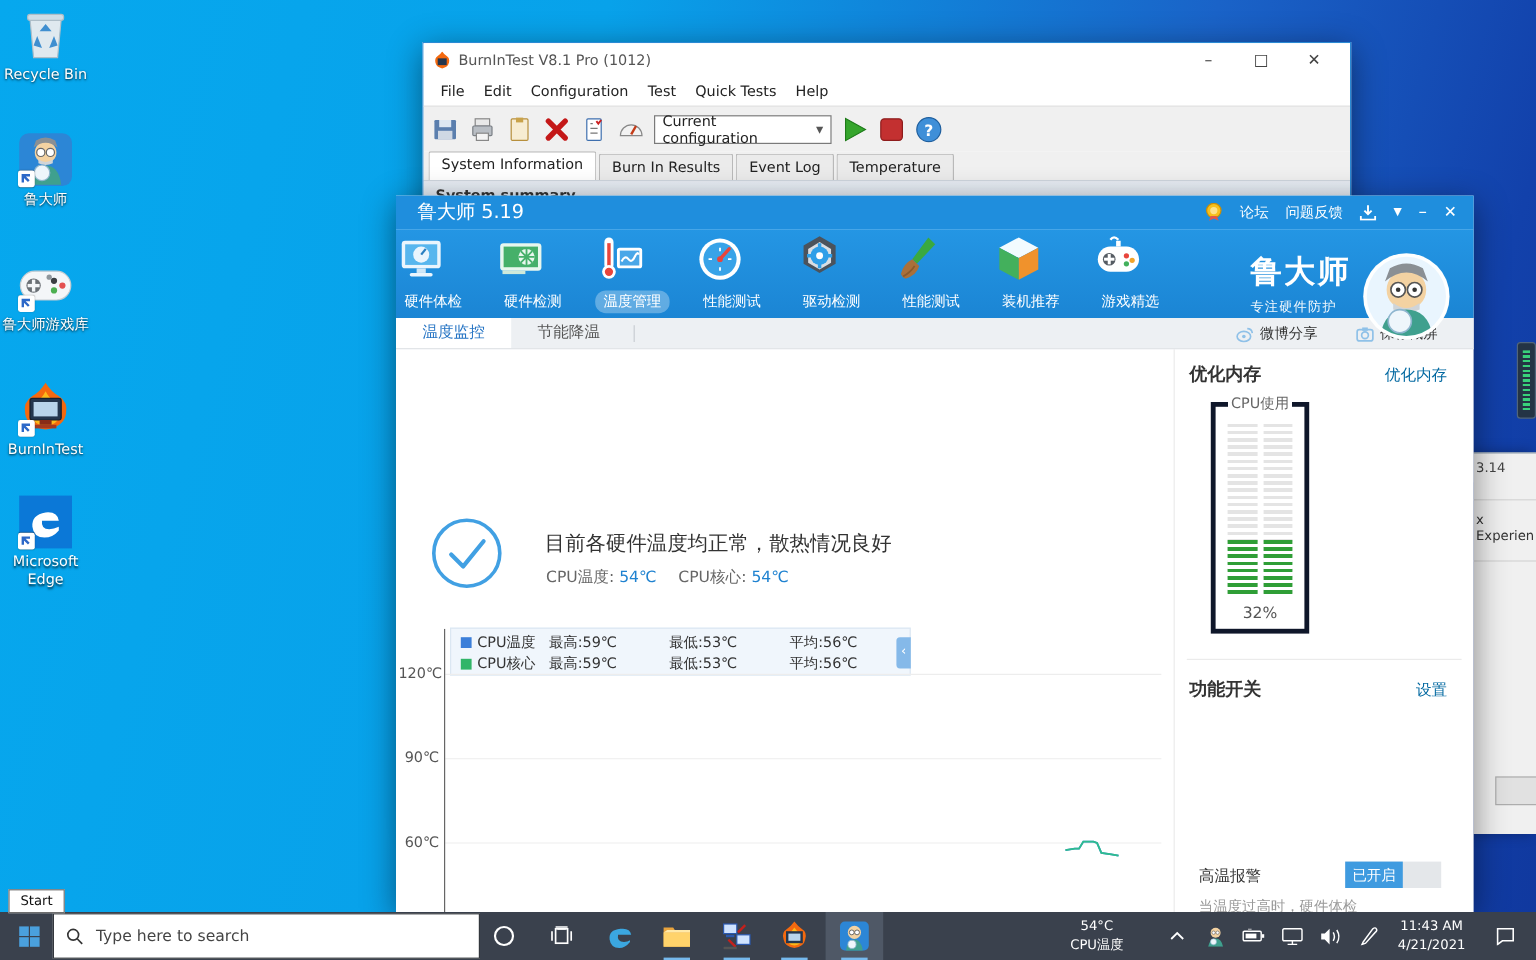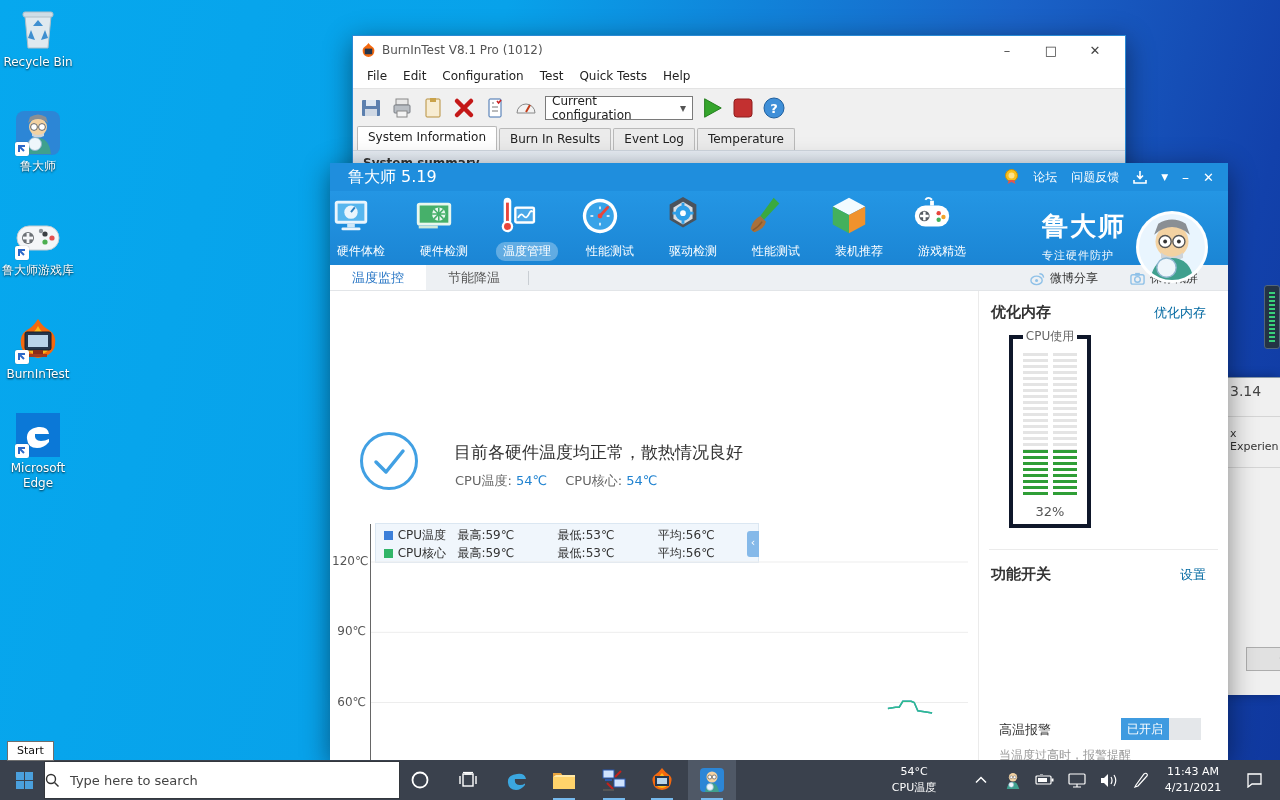--- a/index.html
+++ b/index.html
@@ -37,21 +37,21 @@
   #bit-tabs { height:24px; background:#f0f0f0; display:flex; align-items:flex-end; padding:0 4px; }
   .bittab { border:1px solid #b9b9b9; border-bottom:none; background:#ebebeb; padding:3px 10px 4px;
     font-size:12px; color:#222; margin-right:2px; border-radius:2px 2px 0 0; }
   .bittab.on { background:#fff; padding-bottom:6px; }
   #bit-body { height:40px; background:linear-gradient(180deg,#e8eef5,#dbe5f0); border-top:1px solid #cfd6de;
     padding:5px 10px; font-weight:bold; color:#333; }
 
   
   #sysfrag { left:1228px; top:377px; width:52px; height:318px; background:#f0f0f0;
     border-top:1px solid #8899aa; overflow:hidden; box-shadow:-3px 0 10px rgba(0,0,0,.3); }
-  #sysfrag .ttl { height:24px; color:#444; font-size:14px; padding:5px 0 0 2px; background:#f0f0f0; }
+  #sysfrag .ttl { height:24px; color:#444; font-size:11px; padding:5px 0 0 2px; background:#f0f0f0; }
   #sysfrag .body { border-top:1px solid #dcdcdc; padding:14px 0 0 2px; font-size:11px; color:#333;
     line-height:16px; }
   #sysfrag .sect { border-top:1px solid #d5d5d5; margin-top:14px; padding:10px 0 0 2px; font-size:11px; }
   #sysfrag .btn { position:absolute; left:18px; bottom:24px; width:44px; height:24px; background:#e1e1e1;
     border:1px solid #adadad; font-size:11px; color:#333; text-align:right; padding:4px 2px 0 0; }
   #gaugefrag { left:1264px; top:285px; width:16px; height:64px; background:#243445; border:1px solid #51657a;
     border-radius:3px; }
   #gaugefrag i { position:absolute; left:4px; right:4px; top:6px; bottom:6px; display:block;
     background:repeating-linear-gradient(to bottom,#39d07a 0 2px,transparent 2px 4px); }
 
@@ -124,21 +124,21 @@
   #gray-note1 { position:absolute; left:20px; top:456px; font-size:12px; color:#9a9a9a; }
 
   
   #taskbar { position:absolute; left:0; top:760px; width:1280px; height:40px; background:#3a414d;
     z-index:20; }
   #start-btn { position:absolute; left:0; top:0; width:48px; height:40px; display:flex; align-items:center;
     justify-content:center; }
   .winlogo { width:17px; height:17px; display:grid; grid-template-columns:8px 8px; grid-gap:1px; }
   .winlogo i { background:#4aa0dd; display:block; }
   #searchbox { position:absolute; left:44px; top:1px; width:356px; height:38px; background:#fff;
-    border:1px solid #33373d; display:flex; align-items:center; padding:0 0; gap:10px; }
+    border:1px solid #33373d; display:flex; align-items:center; padding:0 10px; gap:10px; }
   #searchbox span { color:#444; font-size:13px; }
   .tbbtn { position:absolute; top:0; width:44px; height:40px; display:flex; align-items:center;
     justify-content:center; }
   .tbbtn.active { background:#4f5866; }
   .runline { position:absolute; bottom:0; left:50%; transform:translateX(-50%); width:22px; height:2px;
     background:#76b9ed; }
   .appic { width:26px; height:26px; position:relative; }
   #tray-temp { position:absolute; left:868px; top:4px; width:92px; color:#fff; font-size:11px;
     line-height:16px; text-align:center; }
   #tray-clock { position:absolute; left:1160px; top:4px; width:66px; color:#fff; font-size:11px;
@@ -554,21 +554,21 @@
         <div class="gval">32%</div>
       </fieldset>
 
       <div class="side-div" style="top:258px"></div>
       <div class="side-title" style="left:12px;top:274px">功能开关</div>
       <div class="side-link" style="right:22px;top:275px">设置</div>
       <div class="abs" style="left:20px;top:430px;font-size:13px;color:#333">高温报警</div>
       <div id="alarm-toggle">
         <div class="on">已开启</div>
       </div>
-      <div id="gray-note1">当温度过高时，报警提醒</div>
+      <div id="gray-note1">当温度过高时，硬件体检</div>
       <div class="side-div" style="top:490px"></div>
 
     </div>
   </div>
 
   <div id="start-tip">Start</div>
 
   <div id="taskbar">
     <div id="start-btn">
       <span class="winlogo">

